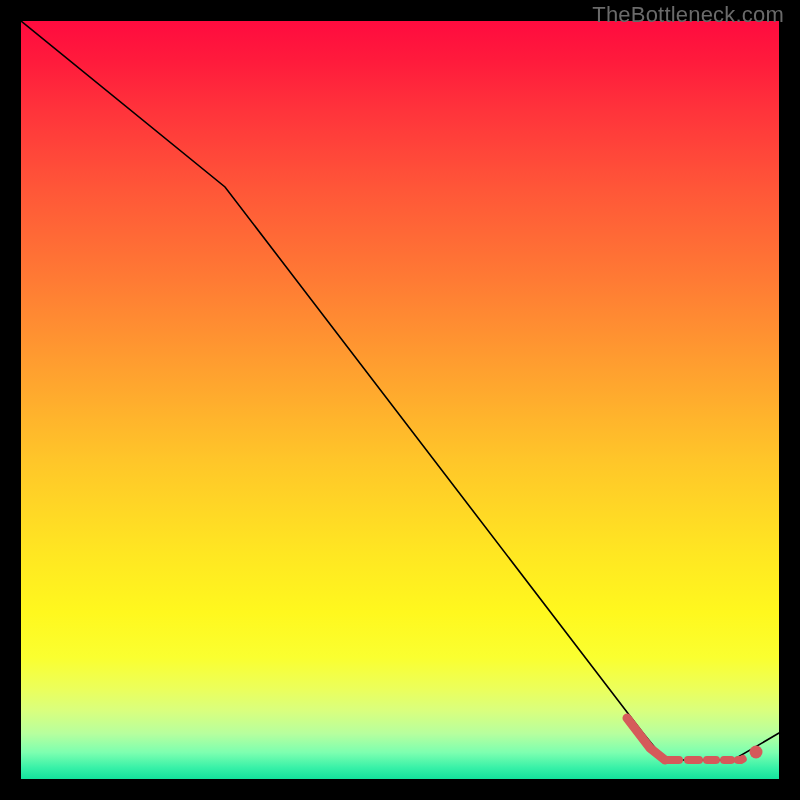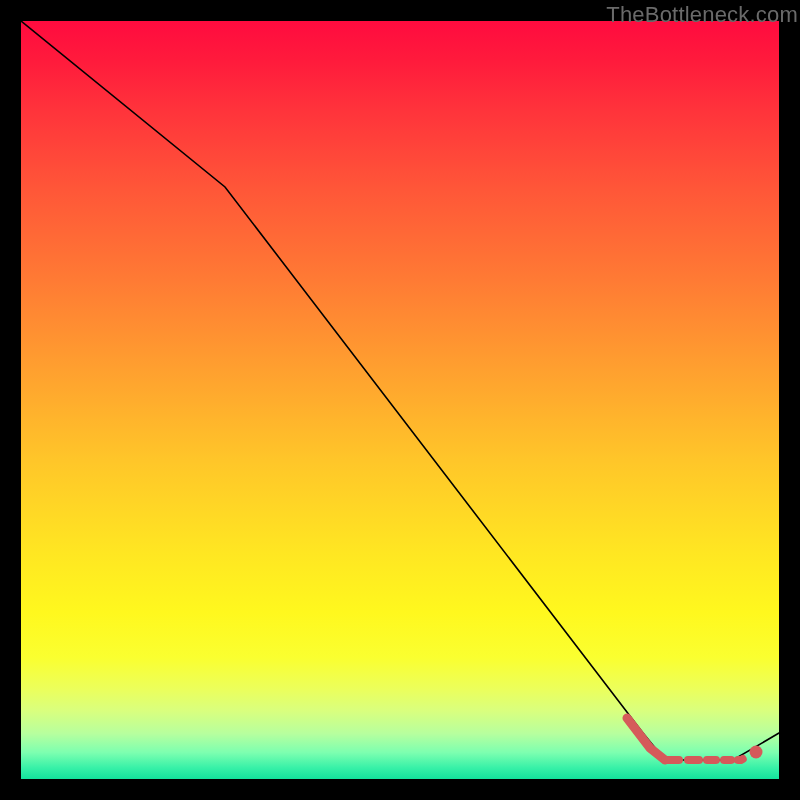--- a/index.html
+++ b/index.html
@@ -11,21 +11,21 @@
     overflow: hidden;
   }
   .container {
     position: relative;
     width: 800px;
     height: 800px;
   }
   .watermark {
     position: absolute;
     top: 2px;
-    right: 2px;
+    right: 16px;
     color: #6a6a6a;
     font-family: Arial, Helvetica, sans-serif;
     font-size: 22px;
     letter-spacing: 0.2px;
     z-index: 5;
   }
   .plot-area {
     position: absolute;
     left: 21px;
     top: 21px;

